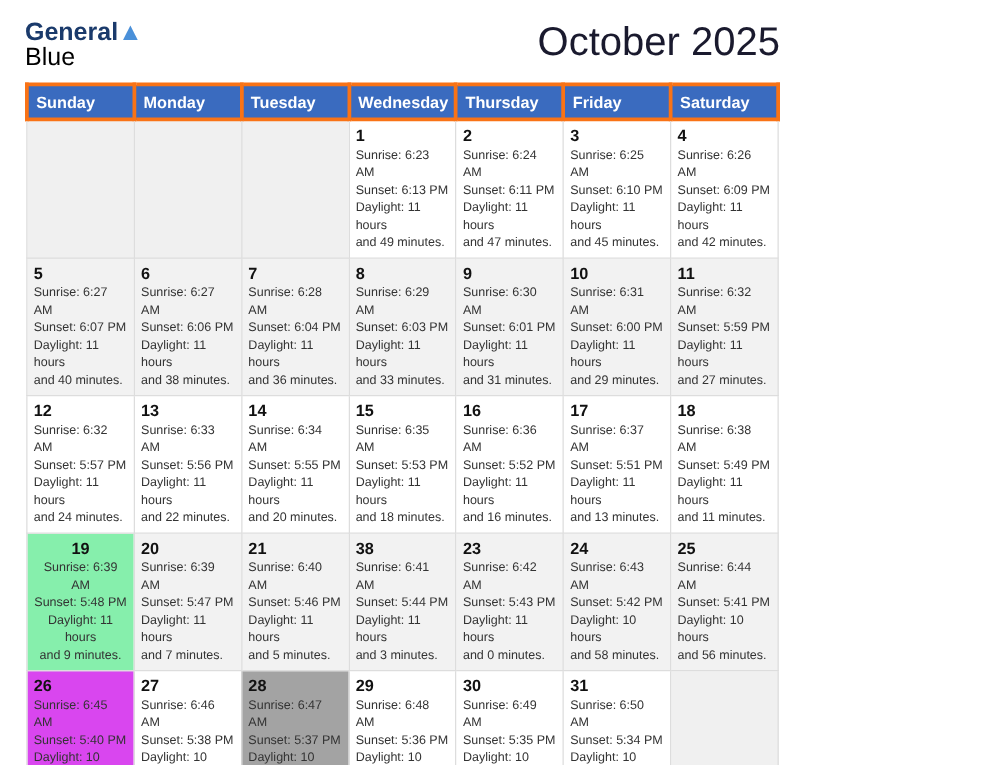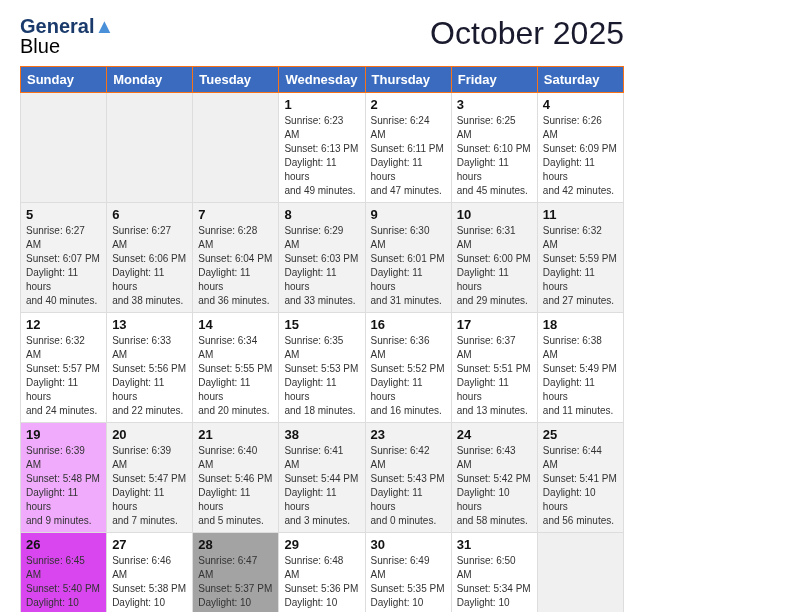--- a/index.html
+++ b/index.html
@@ -53,21 +53,21 @@
       width: 100%;
       table-layout: fixed;
     }
     .calendar th {
       background: #3a6bbf;
       color: #fff;
       text-align: left;
       padding: 5px 6px;
       font-size: 13px;
       font-weight: bold;
-      border: 1px solid #f97316;
+      border: 3px solid #f97316;
     }
     .calendar td {
       vertical-align: top;
       padding: 4px 5px;
       border: 1px solid #ddd;
       font-size: 10.5px;
       color: #333;
       height: 80px;
       background: #fff;
     }
@@ -249,21 +249,21 @@
           </td>
           <td style="background: rgb(255, 255, 255);">
             <div class="day-num">18</div>
             <div class="day-info" style="white-space: pre-line;">Sunrise: 6:38 AM
 Sunset: 5:49 PM
 Daylight: 11 hours
 and 11 minutes.</div>
           </td>
         </tr>
         <tr>
-          <td style="background: #f0abfc;">
+          <td style="background: #86efac; text-align: center;">
             <div class="day-num">19</div>
             <div class="day-info" style="white-space: pre-line;">Sunrise: 6:39 AM
 Sunset: 5:48 PM
 Daylight: 11 hours
 and 9 minutes.</div>
           </td>
           <td style="background: rgb(242, 242, 242);">
             <div class="day-num">20</div>
             <div class="day-info" style="white-space: pre-line;">Sunrise: 6:39 AM
 Sunset: 5:47 PM

